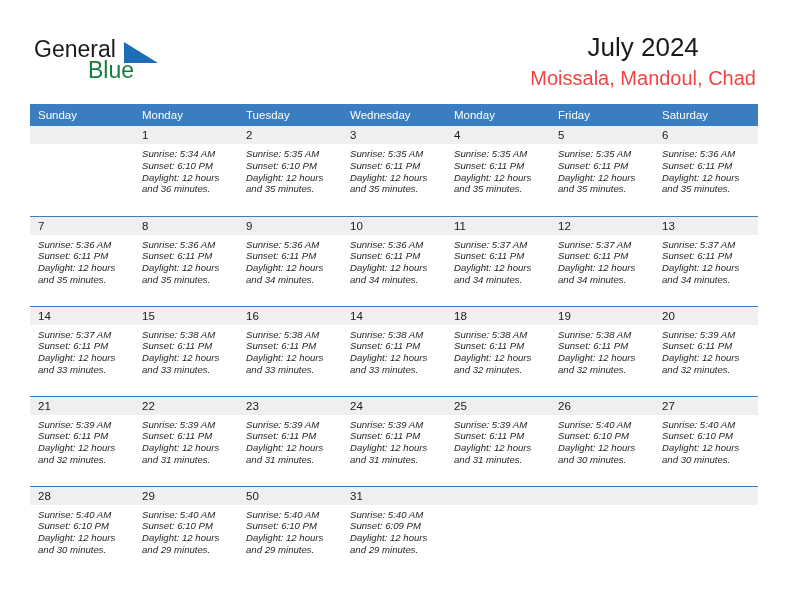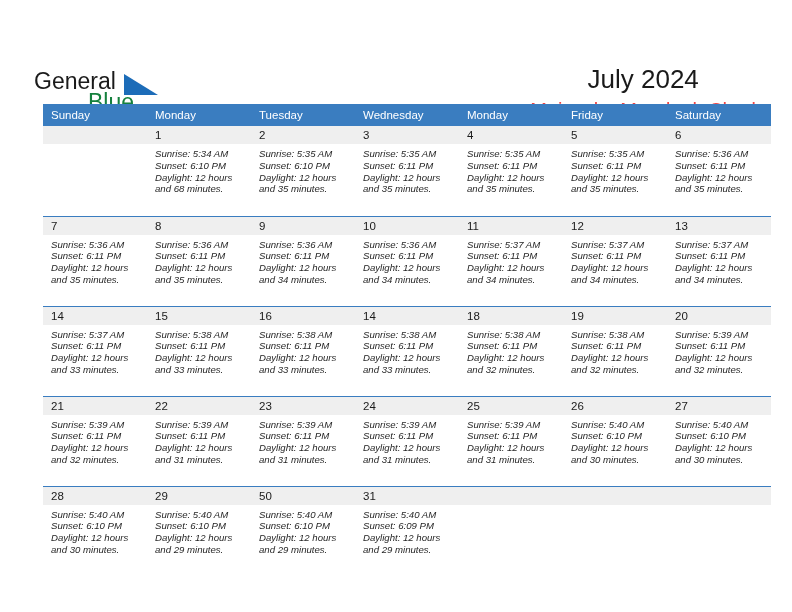--- a/index.html
+++ b/index.html
@@ -22,21 +22,20 @@
     box-sizing: border-box;
   }
 
   
   .header {
     position: absolute;
     left: 0;
     top: 0;
     width: 792px;
     height: 102px;
-    margin-top: 32px;
   }
 
   .brand {
     position: absolute;
     left: 34px;
     top: 36px;
     width: 240px;
     height: 50px;
   }
   .brand-general {
@@ -88,21 +87,20 @@
   }
 
   
   .calendar {
     position: absolute;
     left: 30px;
     top: 104px;
     width: 728px;
     border-collapse: collapse;
     table-layout: fixed;
-    margin-left: 13px;
   }
 
   .calendar th {
     background: #3a7dc0;
     color: #ffffff;
     font-size: 11.5px;
     font-weight: normal;
     text-align: left;
     padding: 5px 0 5px 8px;
     height: 18px;
@@ -200,21 +198,21 @@
             </div>
           </div>
         </td>
         <td>
           <div class="cell-inner">
             <div class="daynum">1</div>
             <div class="detail">
               <div>Sunrise: 5:34 AM</div>
               <div>Sunset: 6:10 PM</div>
               <div>Daylight: 12 hours</div>
-              <div>and 68 minutes.</div>
+              <div>and 36 minutes.</div>
             </div>
           </div>
         </td>
         <td>
           <div class="cell-inner">
             <div class="daynum">2</div>
             <div class="detail">
               <div>Sunrise: 5:35 AM</div>
               <div>Sunset: 6:10 PM</div>
               <div>Daylight: 12 hours</div>

